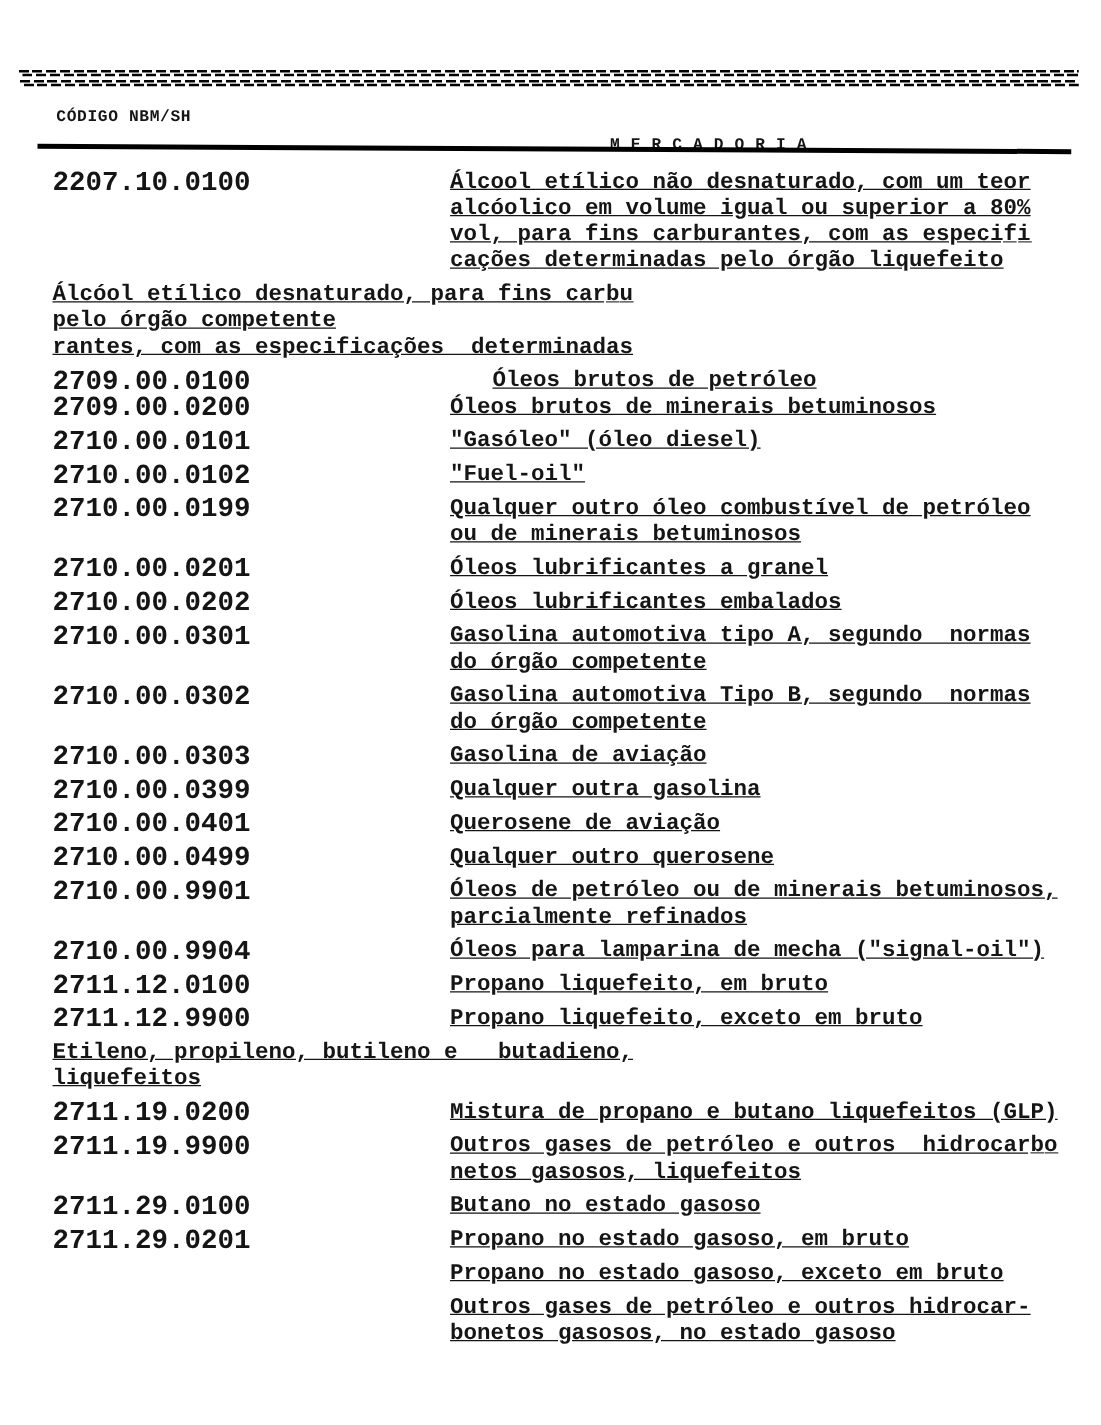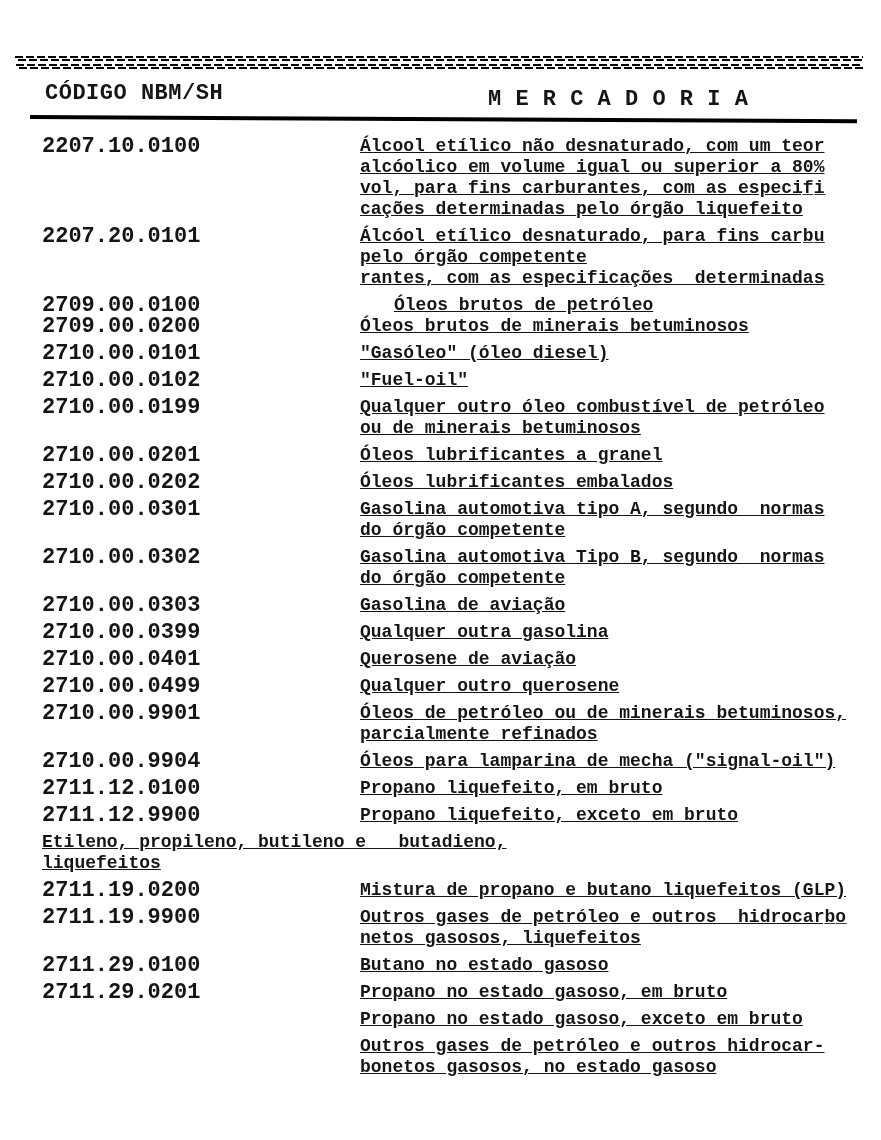--- a/index.html
+++ b/index.html
@@ -13,23 +13,23 @@
   .page{width:881px;height:1140px;position:relative;padding-top:55px;box-sizing:border-box;}
   
   .rule-double{
     height:14px;margin:0 18px 0 15px;
     background:
       repeating-linear-gradient(90deg,#000 0 8px,rgba(0,0,0,0) 8px 11px) 0 1px/100% 2px no-repeat,
       repeating-linear-gradient(90deg,#000 0 8px,rgba(0,0,0,0) 8px 11px) 3px 4px/100% 2px no-repeat,
       repeating-linear-gradient(90deg,#000 0 8px,rgba(0,0,0,0) 8px 11px) 1px 9px/100% 2px no-repeat,
       repeating-linear-gradient(90deg,#000 0 8px,rgba(0,0,0,0) 8px 11px) 4px 12px/100% 2px no-repeat;
   }
-  .header-row{position:relative;height:24px;margin-top:14px;font-size:22px;line-height:22px;text-align:center;}
+  .header-row{position:relative;height:24px;margin-top:14px;font-size:13px;line-height:22px;text-align:center;}
   .col-h1{position:absolute;left:45px;top:0;letter-spacing:0.5px;}
-  .col-h2{position:absolute;left:488px;top:6px;letter-spacing:0.5px;white-space:pre;}
+  .col-h2{position:absolute;left:488px;top:22px;letter-spacing:0.5px;white-space:pre;}
   .rule-solid{
     height:4px;background:#000;margin:8px 24px 0 30px;
     transform:rotate(0.3deg);transform-origin:left center;
   }
   .code-table{margin-top:17px;padding-left:42px;}
   .row{display:flex;margin-bottom:6px;}
   .row.tight{margin-bottom:0;gap:34px;}
   .code{flex:0 0 318px;font-size:22px;line-height:21px;white-space:pre;}
   .desc{flex:1;font-size:18px;line-height:21px;text-decoration:underline;}
   .desc .line{white-space:pre;}
@@ -52,21 +52,20 @@
       <div class="row">
         <div class="code">2207.10.0100</div>
         <div class="desc">
           <div class="line">Álcool etílico não desnaturado, com um teor</div>
           <div class="line">alcóolico em volume igual ou superior a 80%</div>
           <div class="line">vol, para fins carburantes, com as especif̲i̲</div>
           <div class="line">cações determinadas pelo órgão liquefeito</div>
         </div>
       </div>
       <div class="row">
-        <div class="code">2207.20.0101</div>
         <div class="desc">
           <div class="line">Álcóol etílico desnaturado, para fins carb̲u̲</div>
           <div class="line">pelo órgão competente</div>
           <div class="line">rantes, com as especificações  determinadas</div>
         </div>
       </div>
       <div class="row tight">
         <div class="code">2709.00.0100</div>
         <div class="desc">
           <div class="line">Óleos brutos de petróleo</div>

